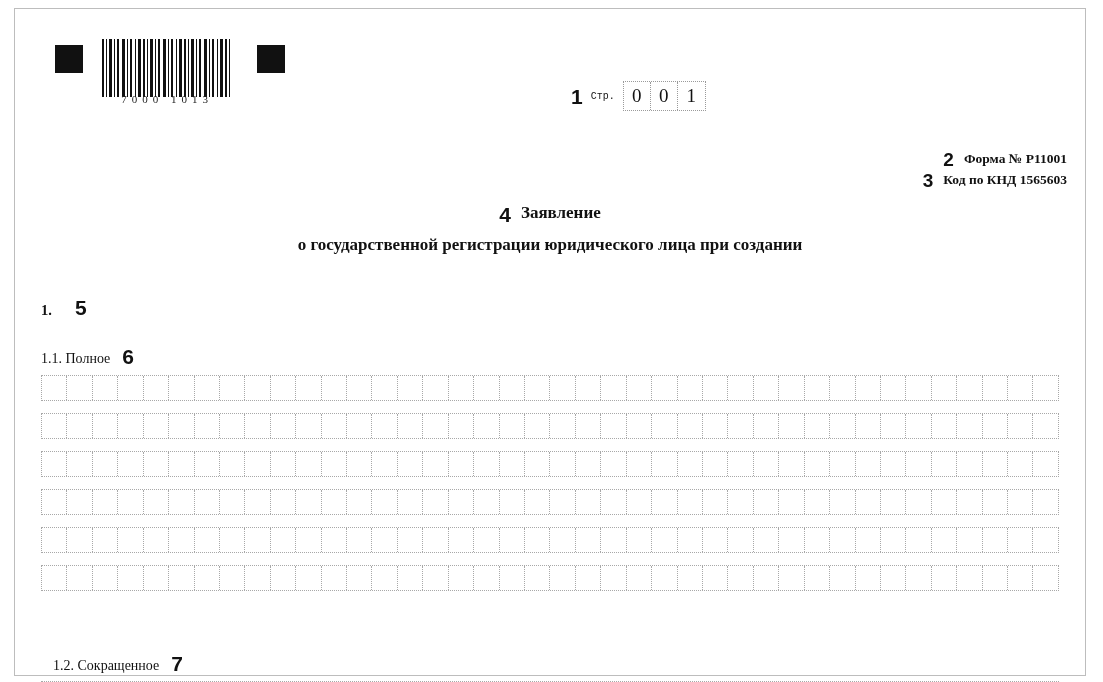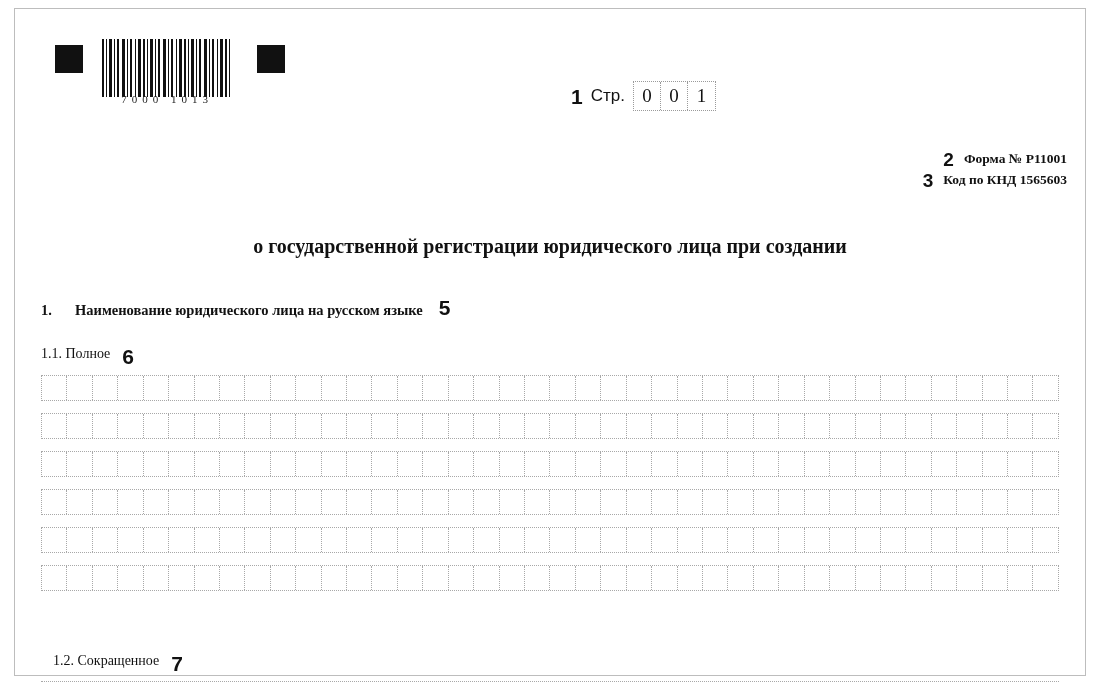--- a/index.html
+++ b/index.html
@@ -78,22 +78,22 @@
     font-family: "Liberation Sans", sans-serif;
     font-weight: bold;
     font-size: 21px;
     color: #111111;
     line-height: 1;
   }
   .callout.small {
     font-size: 19px;
   }
   .stp-label {
-    font-family: Liberation Sans, sans-serif;
-    font-size: 17px;
+    font-family: Liberation Mono, monospace;
+    font-size: 10px;
     color: #111111;
   }
   .cells-inline {
     display: flex;
     border: 1px dotted #9a9a9a;
   }
   .cells-inline .cell {
     width: 27px;
     height: 28px;
     border-right: 1px dotted #9a9a9a;
@@ -137,42 +137,42 @@
   }
   .title-1 .callout { margin-right: 10px; vertical-align: middle; }
   .title-2 {
     position: absolute;
     left: 0;
     right: 0;
     top: 226px;
     text-align: center;
     font-family: "Liberation Serif", serif;
     font-weight: bold;
-    font-size: 20px;
+    font-size: 17px;
     color: #111111;
   }
   
   .section-heading {
     position: absolute;
     left: 26px;
     top: 288px;
     display: flex;
     align-items: baseline;
     gap: 16px;
     font-family: "Liberation Serif", serif;
     font-weight: bold;
     font-size: 14.5px;
     color: #111111;
   }
   .section-heading .num { width: 18px; }
   .sub-label {
     position: absolute;
     left: 26px;
     display: flex;
-    align-items: flex-start;
+    align-items: flex-end;
     gap: 12px;
     font-family: "Liberation Serif", serif;
     font-size: 14px;
     color: #111111;
   }
   .sub-label.full { top: 337px; }
   .sub-label.short { top: 644px; margin-left: 12px; }
   
   .grid-rows {
     position: absolute;
@@ -262,25 +262,27 @@
       <div class="line">
         <span class="callout small">2</span>
         <span>Форма № Р11001</span>
       </div>
       <div class="line">
         <span class="callout small">3</span>
         <span>Код по КНД 1565603</span>
       </div>
     </div>
 
+    <div class="title-1">
+      <span class="callout">4</span><span>Заявление</span>
+    </div>
     <div class="title-2">о государственной регистрации юридического лица при создании</div>
 
     <div class="section-heading">
       <span class="num">1.</span>
-      <span>Наименование юридического лица на русском языке</span>
       <span class="callout">5</span>
     </div>
 
     <div class="sub-label full">
       <span>1.1. Полное</span>
       <span class="callout">6</span>
     </div>
 
     <div class="grid-rows">
       <div class="grid-row">

